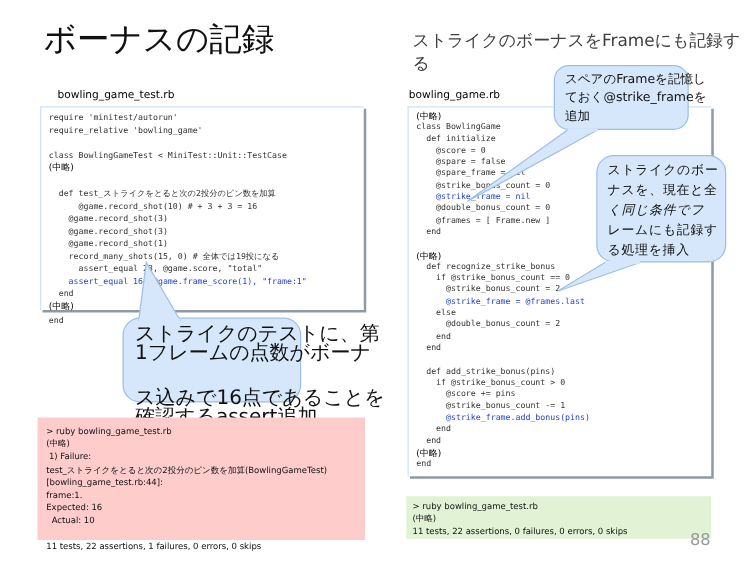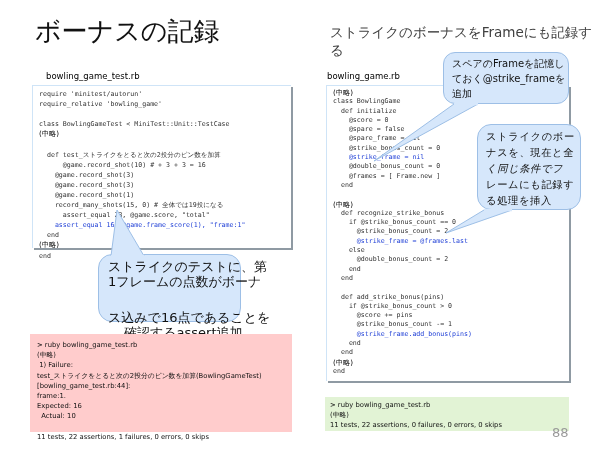--- a/index.html
+++ b/index.html
@@ -26,30 +26,30 @@
 <body>
 
 <div class="title-left">ボーナスの記録</div>
 <div class="title-right">ストライクのボーナスをFrameにも記録する</div>
 
 <div class="file-label" style="left:46px; top:71px;">bowling_game_test.rb</div>
 <div class="code-box" style="left:32px; top:85px; width:258px; height:162px;">
   <div class="code" id="left-code" style="padding:3px 0 0 6px;"><div class="line" style="height: 10.1px;">require 'minitest/autorun'</div><div class="line" style="height: 10.1px;">require_relative 'bowling_game'</div><div class="line" style="height: 10.1px;">&nbsp;</div><div class="line" style="height: 10.1px;">class BowlingGameTest &lt; MiniTest::Unit::TestCase</div><div class="line jp" style="height: 10.1px;">(中略)</div><div class="line" style="height: 10.1px;">&nbsp;</div><div class="line" style="height: 10.1px;">  def test_ストライクをとると次の2投分のピン数を加算</div><div class="line" style="height: 10.1px;">      @game.record_shot(10) # + 3 + 3 = 16</div><div class="line" style="height: 10.1px;">    @game.record_shot(3)</div><div class="line" style="height: 10.1px;">    @game.record_shot(3)</div><div class="line" style="height: 10.1px;">    @game.record_shot(1)</div><div class="line" style="height: 10.1px;">    record_many_shots(15, 0) # 全体では19投になる</div><div class="line" style="height: 10.1px;">      assert_equal 23, @game.score, "total"</div><div class="line blue" style="height: 10.1px;">    assert_equal 16, @game.frame_score(1), "frame:1"</div><div class="line" style="height: 10.1px;">  end</div><div class="line jp" style="height: 10.1px;">(中略)</div><div class="line" style="height: 10.1px;">end</div></div>
 </div>
 
-<div class="callout" style="left:98px; top:254px; width:143px; height:68px; padding:5px 9px; font-size:13px; line-height:14.5px;">
+<div class="callout" style="left:98px; top:254px; width:143px; height:68px; padding:5px 9px; font-size:16px; line-height:14.5px;">
   <svg width="1" height="1" style="left:0; top:0;">
     <polygon points="12,1 18,-45 45,1" fill="#d6e7fb" stroke="#9dbfe6" stroke-width="1"></polygon>
     <line x1="12" y1="1" x2="45" y2="1" stroke="#d6e7fb" stroke-width="2.5"></line>
   </svg>
   <div style="position:relative;" id="left-callout">
       <div style="white-space: pre;">ストライクのテストに、第</div>
       <div style="white-space: pre;">1フレームの点数がボーナ</div>
       <div style="white-space: pre; margin-top: 22px;">ス込みで16点であることを</div>
-      <div style="white-space: pre; margin-left: 16px;">確認するassert追加</div>
+      <div style="white-space: pre;">確認するassert追加</div>
     </div>
 </div>
 
 <div class="term term-red" style="left:30px; top:334px; width:262px; height:98px;" id="left-term">
     <div style="white-space: pre;">&gt; ruby bowling_game_test.rb</div>
     <div style="white-space: pre;">(中略)</div>
     <div style="white-space: pre;"> 1) Failure:</div>
     <div style="white-space: pre;">test_ストライクをとると次の2投分のピン数を加算(BowlingGameTest)</div>
     <div style="white-space: pre;">[bowling_game_test.rb:44]:</div>
     <div style="white-space: pre;">frame:1.</div>
@@ -57,21 +57,21 @@
     <div style="white-space: pre;">  Actual: 10</div>
     <div style="white-space: pre;">&nbsp;</div>
     <div style="white-space: pre;">11 tests, 22 assertions, 1 failures, 0 errors, 0 skips</div>
   </div>
 
 <div class="file-label" style="left:327px; top:71px;">bowling_game.rb</div>
 <div class="code-box" style="left:326px; top:85px; width:242px; height:295px;">
   <div class="code" id="right-code" style="padding:2px 0 0 6px; line-height:9.5px;"><div class="line jp" style="height: 9.3px;">(中略)</div><div class="line" style="height: 9.3px;">class BowlingGame</div><div class="line" style="height: 9.3px;">  def initialize</div><div class="line" style="height: 9.3px;">    @score = 0</div><div class="line" style="height: 9.3px;">    @spare = false</div><div class="line" style="height: 9.3px;">    @spare_frame = nil</div><div class="line" style="height: 9.3px;">    @strike_bonus_count = 0</div><div class="line blue" style="height: 9.3px;">    @strike_frame = nil</div><div class="line" style="height: 9.3px;">    @double_bonus_count = 0</div><div class="line" style="height: 9.3px;">    @frames = [ Frame.new ]</div><div class="line" style="height: 9.3px;">  end</div><div class="line" style="height: 9.3px;">&nbsp;</div><div class="line jp" style="height: 9.3px;">(中略)</div><div class="line" style="height: 9.3px;">  def recognize_strike_bonus</div><div class="line" style="height: 9.3px;">    if @strike_bonus_count == 0</div><div class="line" style="height: 9.3px;">      @strike_bonus_count = 2</div><div class="line blue" style="height: 9.3px;">      @strike_frame = @frames.last</div><div class="line" style="height: 9.3px;">    else</div><div class="line" style="height: 9.3px;">      @double_bonus_count = 2</div><div class="line" style="height: 9.3px;">    end</div><div class="line" style="height: 9.3px;">  end</div><div class="line" style="height: 9.3px;">&nbsp;</div><div class="line" style="height: 9.3px;">  def add_strike_bonus(pins)</div><div class="line" style="height: 9.3px;">    if @strike_bonus_count &gt; 0</div><div class="line" style="height: 9.3px;">      @score += pins</div><div class="line" style="height: 9.3px;">      @strike_bonus_count -= 1</div><div class="line blue" style="height: 9.3px;">      @strike_frame.add_bonus(pins)</div><div class="line" style="height: 9.3px;">    end</div><div class="line" style="height: 9.3px;">  end</div><div class="line jp" style="height: 9.3px;">(中略)</div><div class="line" style="height: 9.3px;">end</div></div>
 </div>
 
-<div class="callout" style="left:443px; top:52px; width:126px; height:52px; padding:3px 8px; font-size:10px; line-height:15px; border-radius:12px;">
+<div class="callout" style="left:443px; top:52px; width:108px; height:52px; padding:3px 8px; font-size:10px; line-height:15px; border-radius:12px;">
   <svg width="1" height="1" style="left:0; top:0;">
     <polygon points="10,51 -70,108 34,51" fill="#d6e7fb" stroke="#9dbfe6" stroke-width="1"></polygon>
     <line x1="10" y1="51" x2="34" y2="51" stroke="#d6e7fb" stroke-width="2.5"></line>
   </svg>
   <div style="position:relative;" id="right-callout-top">
       <div style="white-space: pre;">スペアのFrameを記憶し</div>
       <div style="white-space: pre;">ておく@strike_frameを</div>
       <div style="white-space: pre;">追加</div>
     </div>
 </div>

